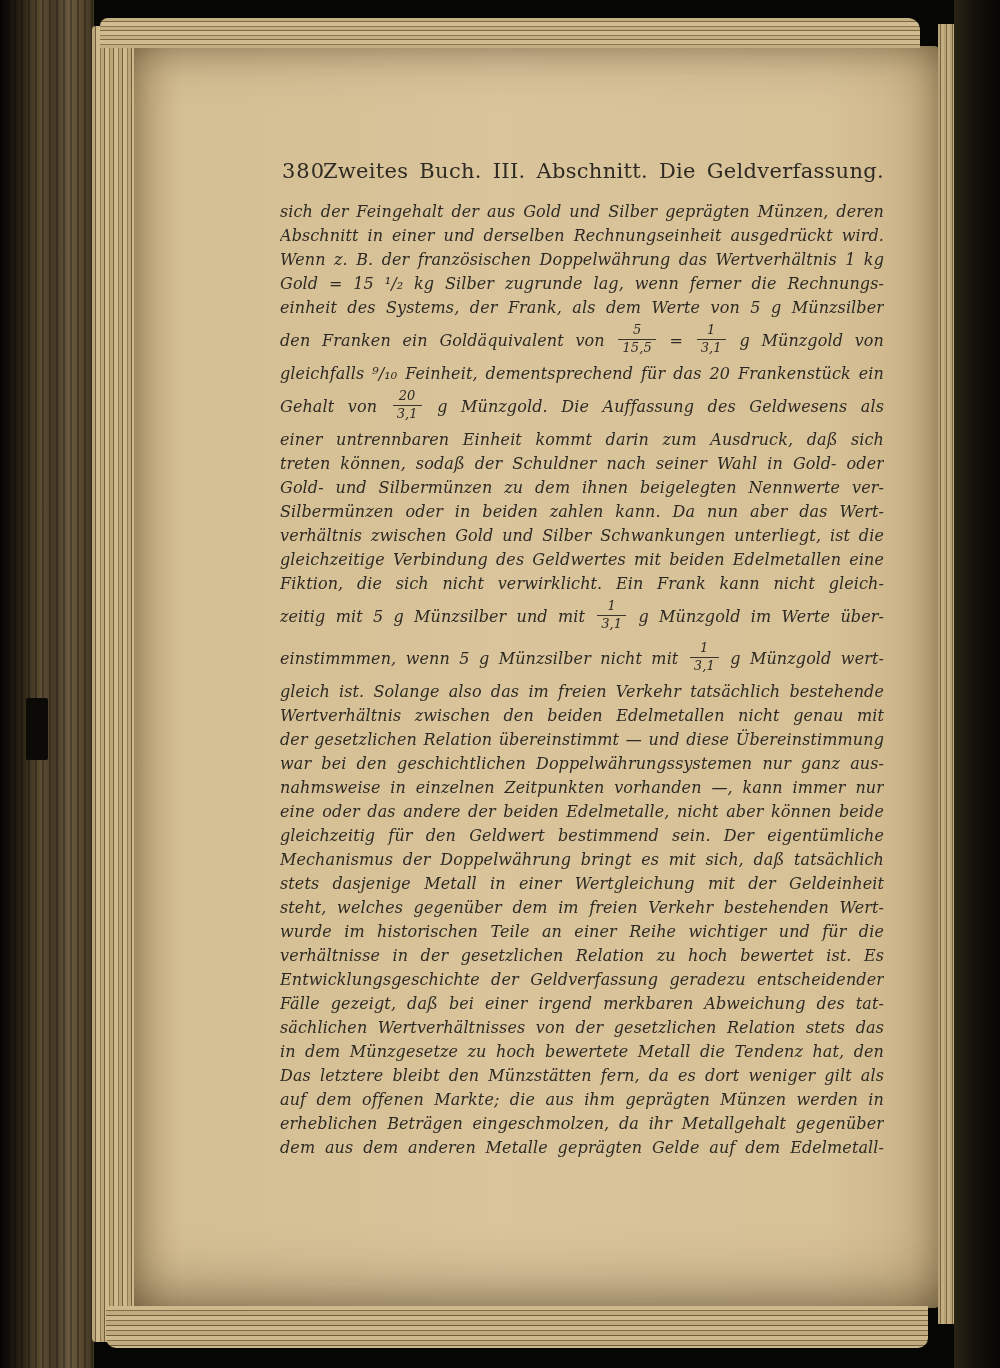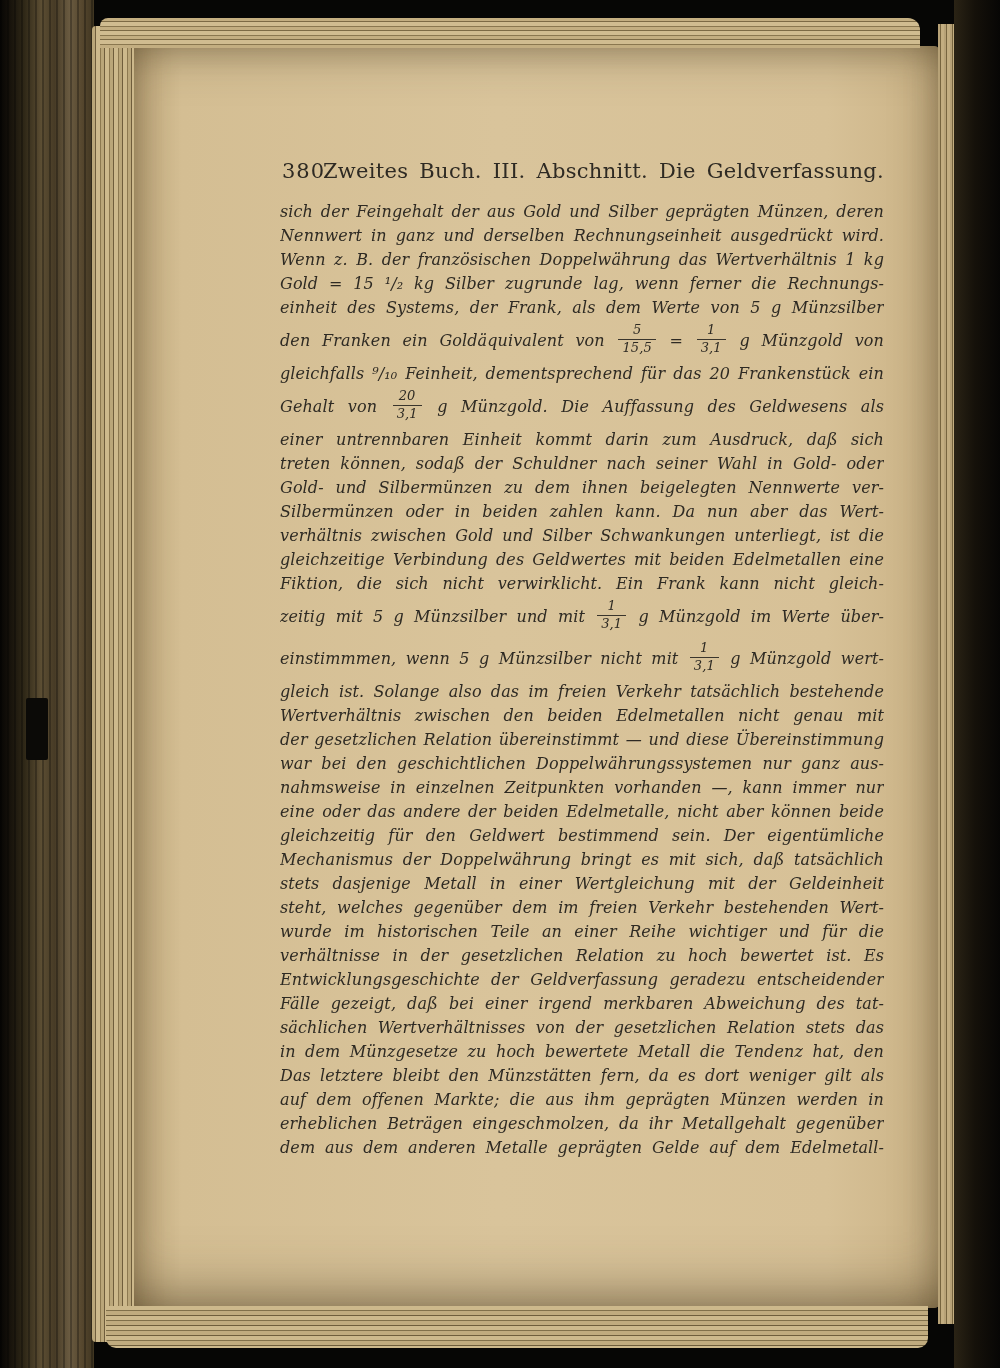--- a/index.html
+++ b/index.html
@@ -90,21 +90,21 @@
   <div class="spine-notch"></div>
   <div class="stack-left"></div>
   <div class="page">
     <div class="content">
       <div class="header">
         <span class="page-number">380</span>
         <div class="running-head">Zweites Buch. III. Abschnitt. Die Geldverfassung.</div>
       </div>
       <div class="body-text">
           <div class="line"><span>sich der Feingehalt der aus Gold und Silber geprägten Münzen, deren</span></div>
-          <div class="line"><span>Nennwert in ganz und derselben Rechnungseinheit ausgedrückt wird.</span></div>
+          <div class="line"><span>Abschnitt in einer und derselben Rechnungseinheit ausgedrückt wird.</span></div>
           <div class="line"><span>Wenn z. B. der französischen Doppelwährung das Wertverhältnis 1 kg</span></div>
           <div class="line"><span>Gold = 15 ¹/₂ kg Silber zugrunde lag, wenn ferner die Rechnungs-</span></div>
           <div class="line"><span>einheit des Systems, der Frank, als dem Werte von 5 g Münzsilber</span></div>
           <div class="line tall"><span>den Franken ein Goldäquivalent von </span><span class="frac"><span class="num">5</span><span class="den">15,5</span></span><span> = </span><span class="frac"><span class="num">1</span><span class="den">3,1</span></span><span> g Münzgold von</span></div>
           <div class="line"><span>gleichfalls ⁹/₁₀ Feinheit, dementsprechend für das 20 Frankenstück ein</span></div>
           <div class="line tall"><span>Gehalt von </span><span class="frac"><span class="num">20</span><span class="den">3,1</span></span><span> g Münzgold. Die Auffassung des Geldwesens als</span></div>
           <div class="line"><span>einer untrennbaren Einheit kommt darin zum Ausdruck, daß sich</span></div>
           <div class="line"><span>treten können, sodaß der Schuldner nach seiner Wahl in Gold- oder</span></div>
           <div class="line"><span>Gold- und Silbermünzen zu dem ihnen beigelegten Nennwerte ver-</span></div>
           <div class="line"><span>Silbermünzen oder in beiden zahlen kann. Da nun aber das Wert-</span></div>

